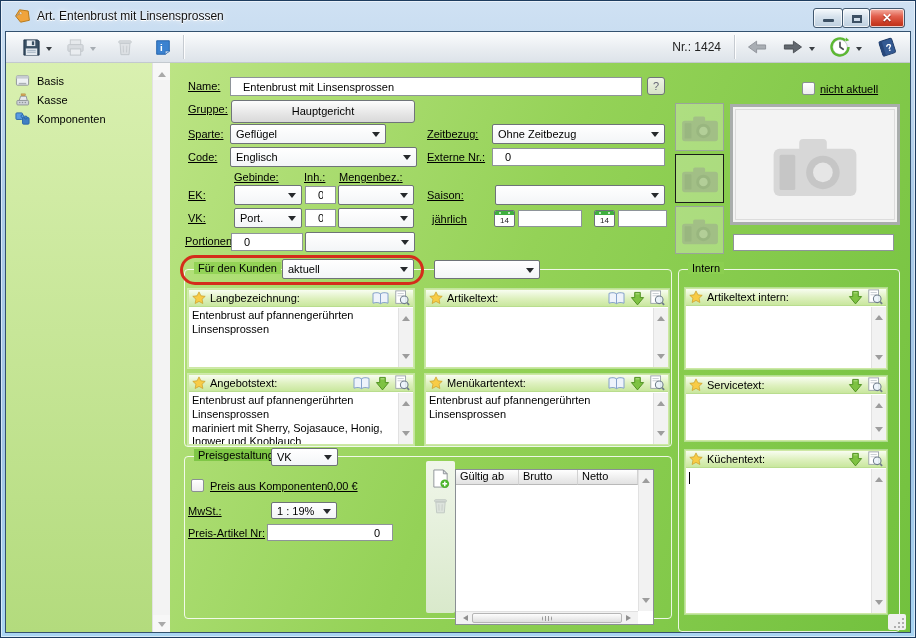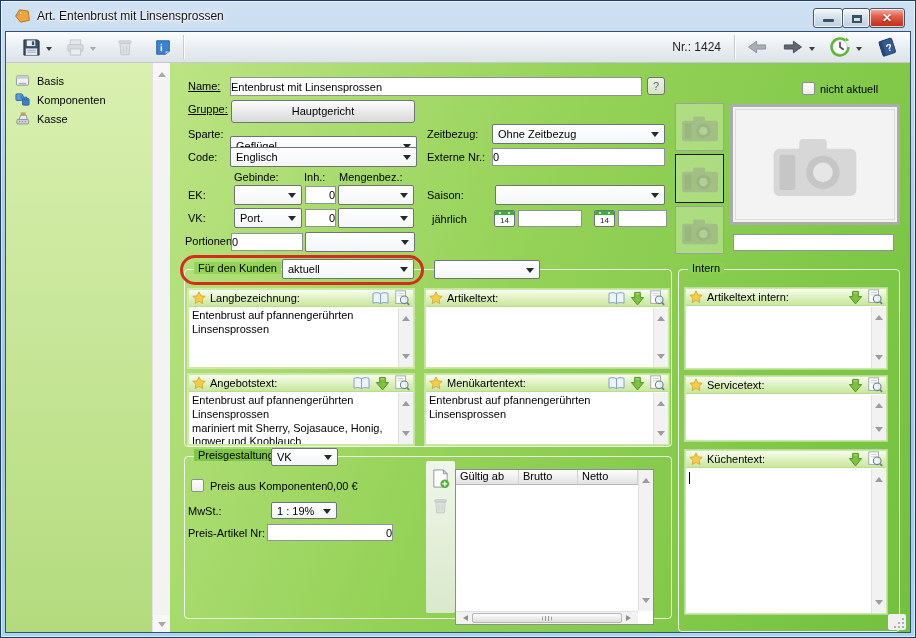--- a/index.html
+++ b/index.html
@@ -34,23 +34,23 @@
   .content{position:absolute;left:0;top:31px;right:0;bottom:0;overflow:hidden;}
   .sidebar{position:absolute;left:0;top:0;bottom:0;width:146px;background:linear-gradient(#d9f0b0,#b3db7d);padding-top:8px;}
   .side-item{display:flex;align-items:center;gap:7px;padding:2px 4px 2px 9px;font-size:11px;color:#000;cursor:default;}
   .side-scroll{position:absolute;left:146px;top:0;bottom:0;width:18px;background:#f3f3f3;border-left:1px solid #e2e2e2;}
   .sc-btn{position:absolute;left:0;width:100%;height:17px;background:#f7f7f7;}
   .sc-btn i{position:absolute;left:5px;width:0;height:0;border:4px solid transparent;}
   .sc-up i{top:5px;border-bottom:5px solid #a9a9a9;}
   .sc-dn i{top:7px;border-top:5px solid #a9a9a9;}
   .main{position:absolute;left:164px;top:0;right:0;bottom:0;
     background:linear-gradient(112deg,#bce484 0%,#94d257 45%,#72c13e 100%);}
-  .lbl{position:absolute;font-size:11px;color:#000;white-space:nowrap;}
+  .lbl{position:absolute;font-size:11px;color:#000;white-space:nowrap;text-decoration:underline;}
   .lbl.u{text-decoration:underline;}
-  .inp{position:absolute;background:#fff;border:1px solid #8e9499;font-size:11px;padding:1px 0;color:#000;outline:none;}
+  .inp{position:absolute;background:#fff;border:1px solid #8e9499;font-size:11px;padding:1px 12px;color:#000;outline:none;}
   .inp.ra{text-align:right;}
   .dd{position:absolute;background:linear-gradient(#fff,#f3f5f7);border:1px solid #6e7378;border-radius:2px;
     display:flex;align-items:center;font-size:11px;padding:0 16px 0 5px;color:#000;cursor:default;}
   .dd::after{content:"";position:absolute;right:5px;top:50%;margin-top:-2px;border:4px solid transparent;border-top:5px solid #26292c;}
   .btn{position:absolute;background:linear-gradient(#fdfdfd,#e8e8e8 55%,#d9d9d9);border:1px solid #70757a;border-radius:3px;
     font-size:11px;text-align:center;cursor:pointer;}
   .chk{position:absolute;width:13px;height:13px;background:linear-gradient(#fff,#ededed);border:1px solid #8b9095;border-radius:2px;}
   .groupbox{position:absolute;border:1px solid rgba(255,255,255,.85);border-radius:4px;}
   .gb-label{position:absolute;top:-8px;left:9px;padding:0 4px;font-size:11px;white-space:nowrap;}
   
@@ -201,38 +201,38 @@
         <div class="side-item">
           <svg width="15" height="15" viewBox="0 0 16 16">
             <rect x="1.5" y="3" width="13" height="10" rx="1" fill="#eef1f4" stroke="#8d9298"></rect>
             <rect x="1.5" y="3" width="13" height="3" fill="#c7ccd2"></rect>
             <rect x="4" y="10.5" width="8" height="1.6" fill="#aab0b6"></rect>
           </svg>
           <span>Basis</span>
         </div>
         <div class="side-item">
           <svg width="15" height="15" viewBox="0 0 16 16">
-            <rect x="1" y="2" width="7" height="7" rx="1" fill="#5a9ce2" stroke="#2b66a8"></rect>
-            <rect x="8" y="7" width="7" height="7" rx="1" fill="#3f7fc4" stroke="#2b66a8"></rect>
-            <circle cx="8" cy="5.5" r="1.6" fill="#5a9ce2" stroke="#2b66a8"></circle>
-            <circle cx="11.5" cy="7" r="1.6" fill="#3f7fc4" stroke="#2b66a8"></circle>
-          </svg>
-          <span>Komponenten</span>
-        </div>
-        <div class="side-item">
-          <svg width="15" height="15" viewBox="0 0 16 16">
             <path d="M4.5 9 6 4.5h6L13 9" fill="#e6e9ed" stroke="#8d9298"></path>
             <rect x="6.5" y="2" width="4.5" height="2" fill="#d7a75a" stroke="#a97e38" stroke-width=".5"></rect>
             <rect x="2" y="9" width="12.5" height="4.8" rx="1" fill="#cfd3d8" stroke="#8d9298"></rect>
             <circle cx="5" cy="11.3" r=".8" fill="#8d9298"></circle>
               <circle cx="8" cy="11.3" r=".8" fill="#8d9298"></circle>
               <circle cx="11" cy="11.3" r=".8" fill="#8d9298"></circle>
           </svg>
           <span>Kasse</span>
         </div>
+        <div class="side-item">
+          <svg width="15" height="15" viewBox="0 0 16 16">
+            <rect x="1" y="2" width="7" height="7" rx="1" fill="#5a9ce2" stroke="#2b66a8"></rect>
+            <rect x="8" y="7" width="7" height="7" rx="1" fill="#3f7fc4" stroke="#2b66a8"></rect>
+            <circle cx="8" cy="5.5" r="1.6" fill="#5a9ce2" stroke="#2b66a8"></circle>
+            <circle cx="11.5" cy="7" r="1.6" fill="#3f7fc4" stroke="#2b66a8"></circle>
+          </svg>
+          <span>Komponenten</span>
+        </div>
       </div>
 
       <div class="side-scroll">
         <div class="sc-btn sc-up" style="top:0">
             <i></i>
           </div>
         <div class="sc-btn sc-dn" style="bottom:0">
             <i></i>
           </div>
       </div>
@@ -243,21 +243,21 @@
         <input class="inp" style="left: 60px; top: 14px; width: 412px; height: 19px;" value="Entenbrust mit Linsensprossen">
         <div class="btn" style="left:477px;top:14px;width:18px;height:18px;line-height:16px;background:linear-gradient(#eef3e6,#d6e2c6);color:#667">?</div>
 
         <span class="chk" style="left:632px;top:19px"></span>
         <span class="lbl" style="left:650px;top:20px">nicht aktuell</span>
 
         <span class="lbl u" style="left:18px;top:40px">Gruppe:</span>
         <div class="btn" style="left:61px;top:37px;width:184px;height:23px;line-height:21px">Hauptgericht</div>
 
         <span class="lbl" style="left:18px;top:65px">Sparte:</span>
-        <div class="dd" style="left:60px;top:73px;width:187px;height:20px">
+        <div class="dd" style="left:60px;top:61px;width:156px;height:20px">
             <span>Geflügel</span>
           </div>
         <span class="lbl" style="left:257px;top:65px">Zeitbezug:</span>
         <div class="dd" style="left:322px;top:61px;width:173px;height:20px">
             <span>Ohne Zeitbezug</span>
           </div>
 
         <span class="lbl" style="left:18px;top:88px">Code:</span>
         <div class="dd" style="left:60px;top:84px;width:187px;height:20px">
             <span>Englisch</span>

